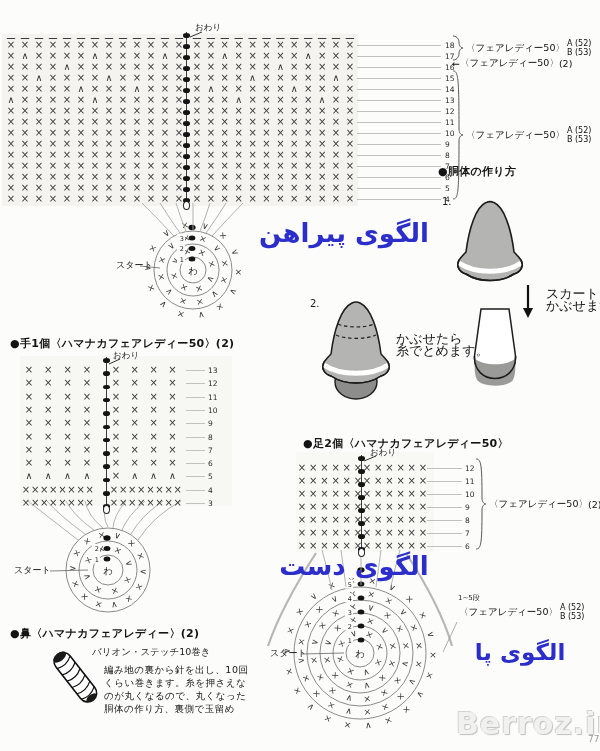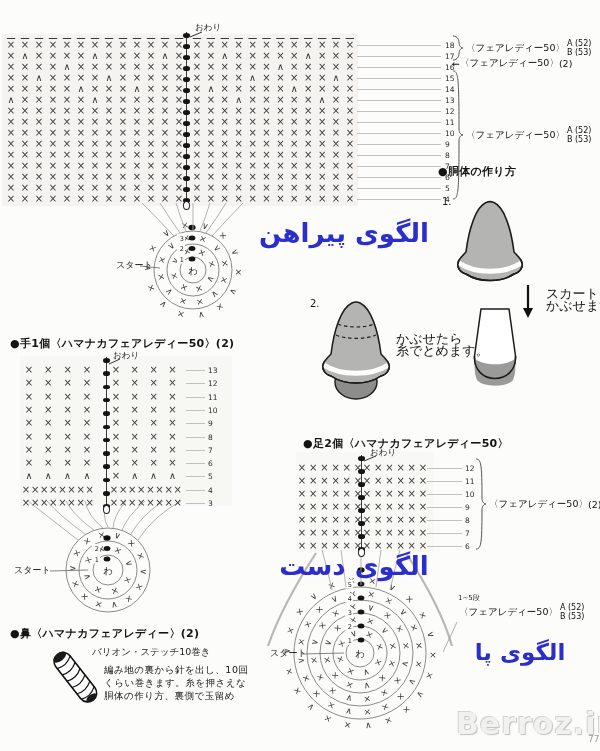--- a/index.html
+++ b/index.html
@@ -1043,18 +1043,19 @@
       <path d="M23,25 Q32,29 41,23" stroke="#111" stroke-width="1.2" fill="none"></path>
       <path d="M23,33 Q32,37 41,31" stroke="#111" stroke-width="1.2" fill="none"></path>
       <path d="M23,41 Q32,45 41,39" stroke="#111" stroke-width="1.2" fill="none"></path>
       <path d="M23,49 Q32,53 41,47" stroke="#111" stroke-width="1.2" fill="none"></path>
       <path d="M23,56 Q32,60 41,54" stroke="#111" stroke-width="1.2" fill="none"></path>
     </g>
   </svg>
   <div id="nose-lines">
     <div class="noseline">編み地の裏から針を出し、10回</div>
     <div class="noseline">くらい巻きます。糸を押さえな</div>
+    <div class="noseline">のが丸くなるので、丸くなった</div>
     <div class="noseline">胴体の作り方、裏側で玉留め</div>
   </div>
 
   <div id="watermark">Berroz.ir</div>
   <div id="pagenum">77</div>
 </div>
 
 </body></html>

